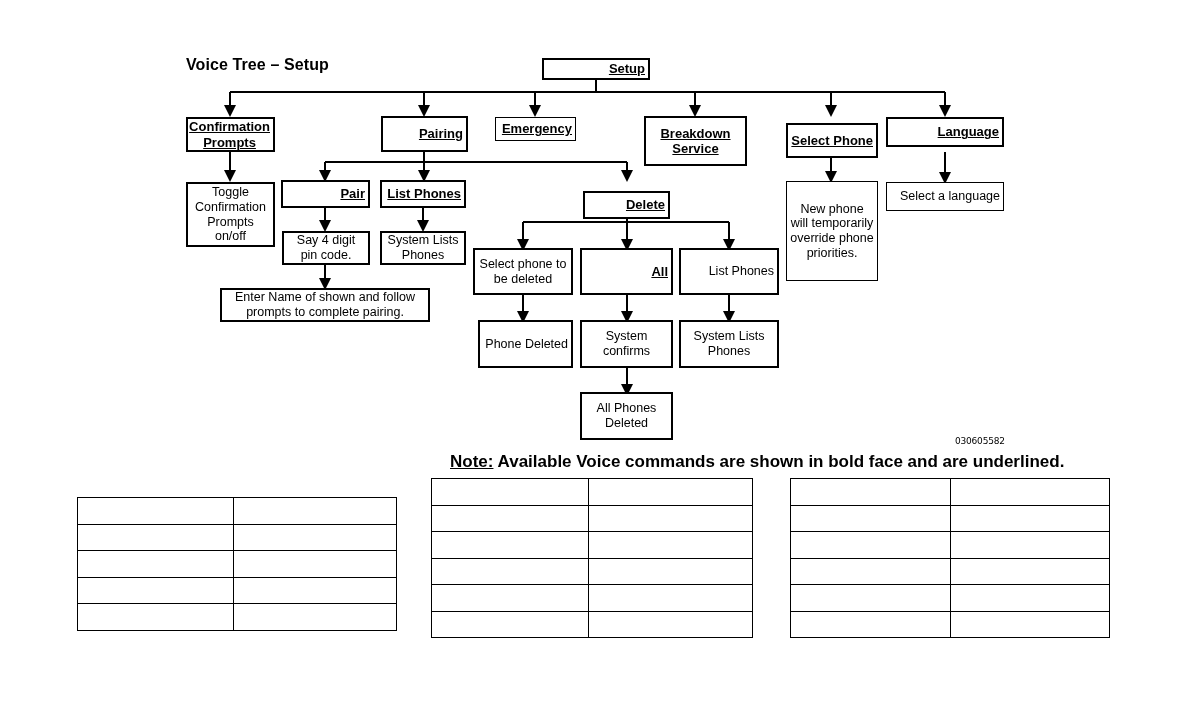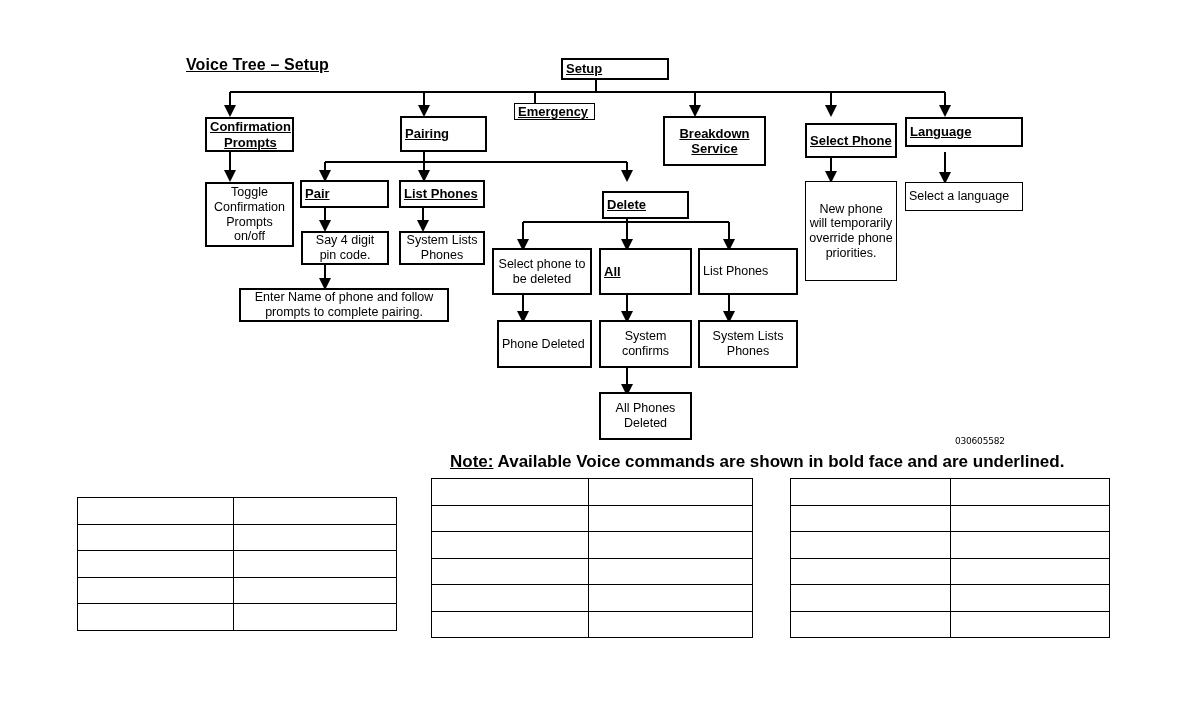--- a/index.html
+++ b/index.html
@@ -21,38 +21,36 @@
     width: 1188px;
     height: 720px;
   }
   
   .title {
     position: absolute;
     left: 186px;
     top: 56px;
     font-size: 16px;
     font-weight: bold;
-    text-decoration: underline;
     letter-spacing: 0.1px;
     white-space: nowrap;
   }
   
   .node {
     position: absolute;
     box-sizing: border-box;
     border: 2px solid #000;
     background: #fff;
     display: flex;
     align-items: center;
-    justify-content: flex-start;
+    justify-content: flex-end;
     text-align: center;
     font-size: 12.5px;
     line-height: 1.18;
     padding: 1px 3px;
-    margin-left: 19px;
   }
   .node span { display: block; }
   .node.cmd {
     font-weight: bold;
     font-size: 13px;
   }
   .node.cmd span {
     text-decoration: underline;
   }
   .node.thin { border-width: 1.6px; }
@@ -186,21 +184,21 @@
   </div>
 
   <div class="node cmd" style="left:186px; top:117px; width:89px; height:35px;">
     <span>Confirmation Prompts</span>
   </div>
 
   <div class="node cmd" style="left:381px; top:116px; width:87px; height:36px;">
     <span>Pairing</span>
   </div>
 
-  <div class="node cmd thin" style="left:495px; top:103px; width:81px; height:17px;">
+  <div class="node cmd thin" style="left:495px; top:117px; width:81px; height:24px;">
     <span>Emergency</span>
   </div>
 
   <div class="node cmd" style="left:644px; top:116px; width:103px; height:50px;">
     <span>Breakdown Service</span>
   </div>
 
   <div class="node cmd" style="left:786px; top:123px; width:92px; height:35px;">
     <span>Select Phone</span>
   </div>
@@ -247,21 +245,21 @@
 
   <div class="node cmd" style="left:580px; top:248px; width:93px; height:47px;">
     <span>All</span>
   </div>
 
   <div class="node" style="left:679px; top:248px; width:100px; height:47px;">
     <span>List Phones</span>
   </div>
 
   <div class="node" style="left:220px; top:288px; width:210px; height:34px;">
-    <span>Enter Name of phone and follow prompts to complete pairing.</span>
+    <span>Enter Name of shown and follow prompts to complete pairing.</span>
   </div>
 
   <div class="node" style="left:478px; top:320px; width:95px; height:48px;">
     <span>Phone Deleted</span>
   </div>
 
   <div class="node" style="left:580px; top:320px; width:93px; height:48px;">
     <span>System confirms</span>
   </div>
 

